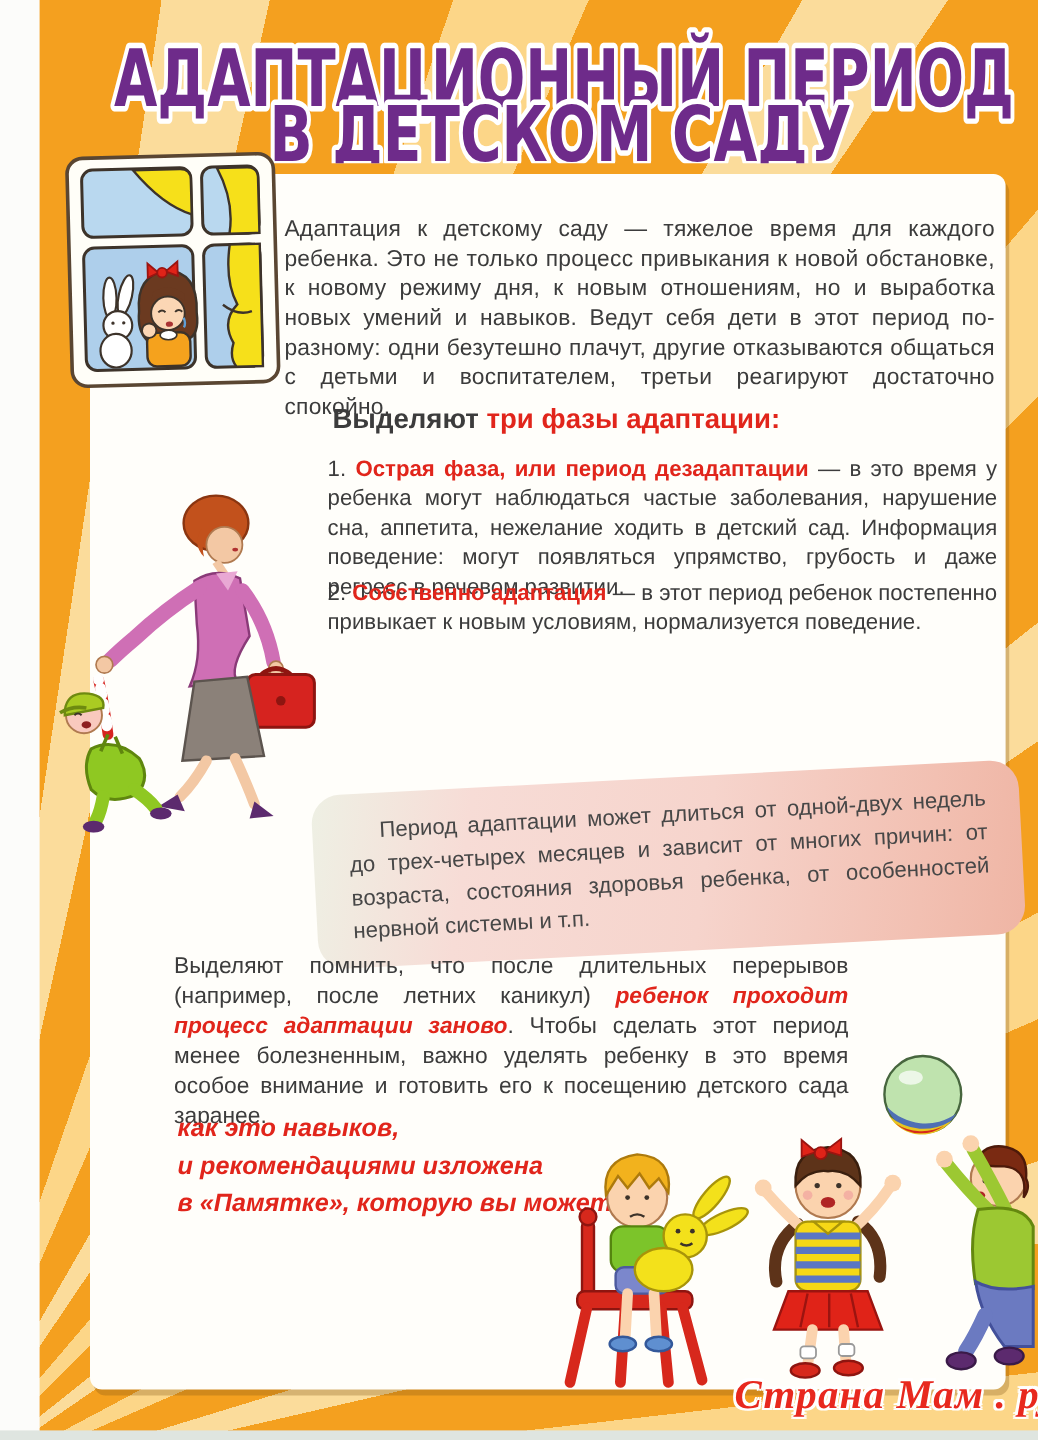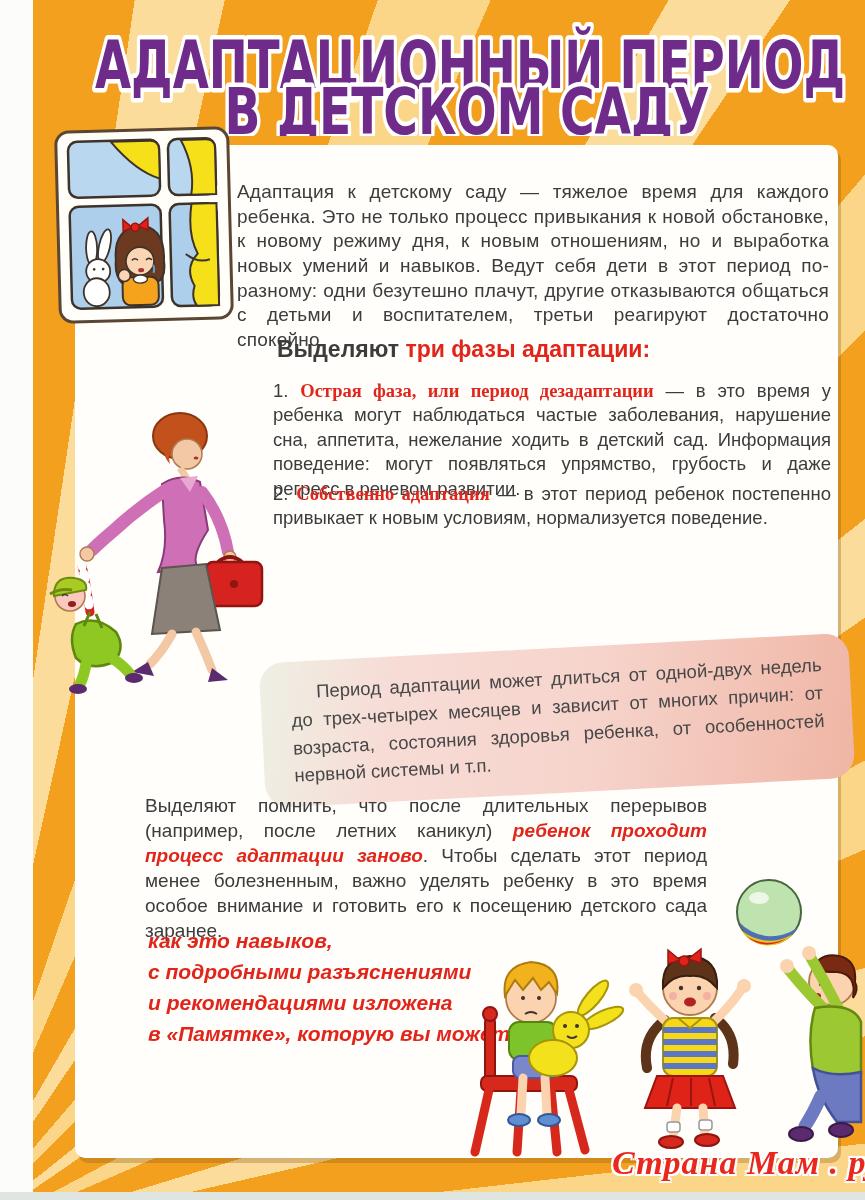--- a/index.html
+++ b/index.html
@@ -43,21 +43,21 @@
     position:absolute;left:264px;top:336px;font-size:23px;font-weight:bold;margin-left:13px;
   }
   .red{color:#e1251b;}
   .phase{
     position:absolute;left:273px;width:558px;
     font-size:18.5px;line-height:1.32;text-align:justify;
   }
   #phase-1{top:379px;}
   #phase-2{top:482px;}
   #phase-3{top:544px;}
-  .phase .phase-name{color:#e1251b;font-weight:bold;font-family:Liberation Serif, serif;}
+  .phase .phase-name{color:#e1251b;font-weight:bold;}
 
   #note-box{
     position:absolute;left:262px;top:648px;width:590px;
     transform:rotate(-3deg);
     background:linear-gradient(100deg,#eef0e4 0%,#f7dcd6 22%,#f6d4cc 55%,#f2c0b2 85%,#efb5a4 100%);
     border-radius:24px;
     padding:17px 28px 17px 30px;box-sizing:border-box;
     font-size:18.5px;line-height:1.5;color:#474747;text-align:justify;
   }
   #note-box p{margin:0;text-indent:26px;}
@@ -194,21 +194,20 @@
   <div id="note-box">
     <p>Период адаптации может длиться от одной-двух недель до трех-четырех месяцев и зависит от многих причин: от возраста, состояния здоровья ребенка, от особенностей нервной системы и т.п.</p>
   </div>
 
   <p id="reminder" class="bodytext">
     <span>Выделяют помнить, что после длительных перерывов (например, после летних каникул) </span><span class="red">ребенок проходит процесс адаптации заново</span><span>. Чтобы сделать этот период менее болезненным, важно уделять ребенку в это время особое внимание и готовить его к посещению детского сада заранее.</span>
   </p>
 
   <div id="info-block">
     <div>как это навыков,</div>
-    <div>с подробными разъяснениями</div>
     <div>и рекомендациями изложена</div>
     <div>в «Памятке», которую вы можете</div>
   </div>
 
   <svg id="kids-illustration" viewBox="0 0 432 292">
     <g>
       <circle cx="336" cy="42" r="32" fill="#bfe3ae" stroke="#47663e" stroke-width="2"></circle>
       <path d="M306,52 A32,32 0 0,0 364,58 A44,44 0 0,1 306,52" fill="#4f6fb5"></path>
       <path d="M308,60 A32,32 0 0,0 360,64 A44,44 0 0,1 308,60" fill="#e8c520"></path>
       <path d="M313,66 A32,32 0 0,0 354,68 A40,40 0 0,1 313,66" fill="#d6281c"></path>

